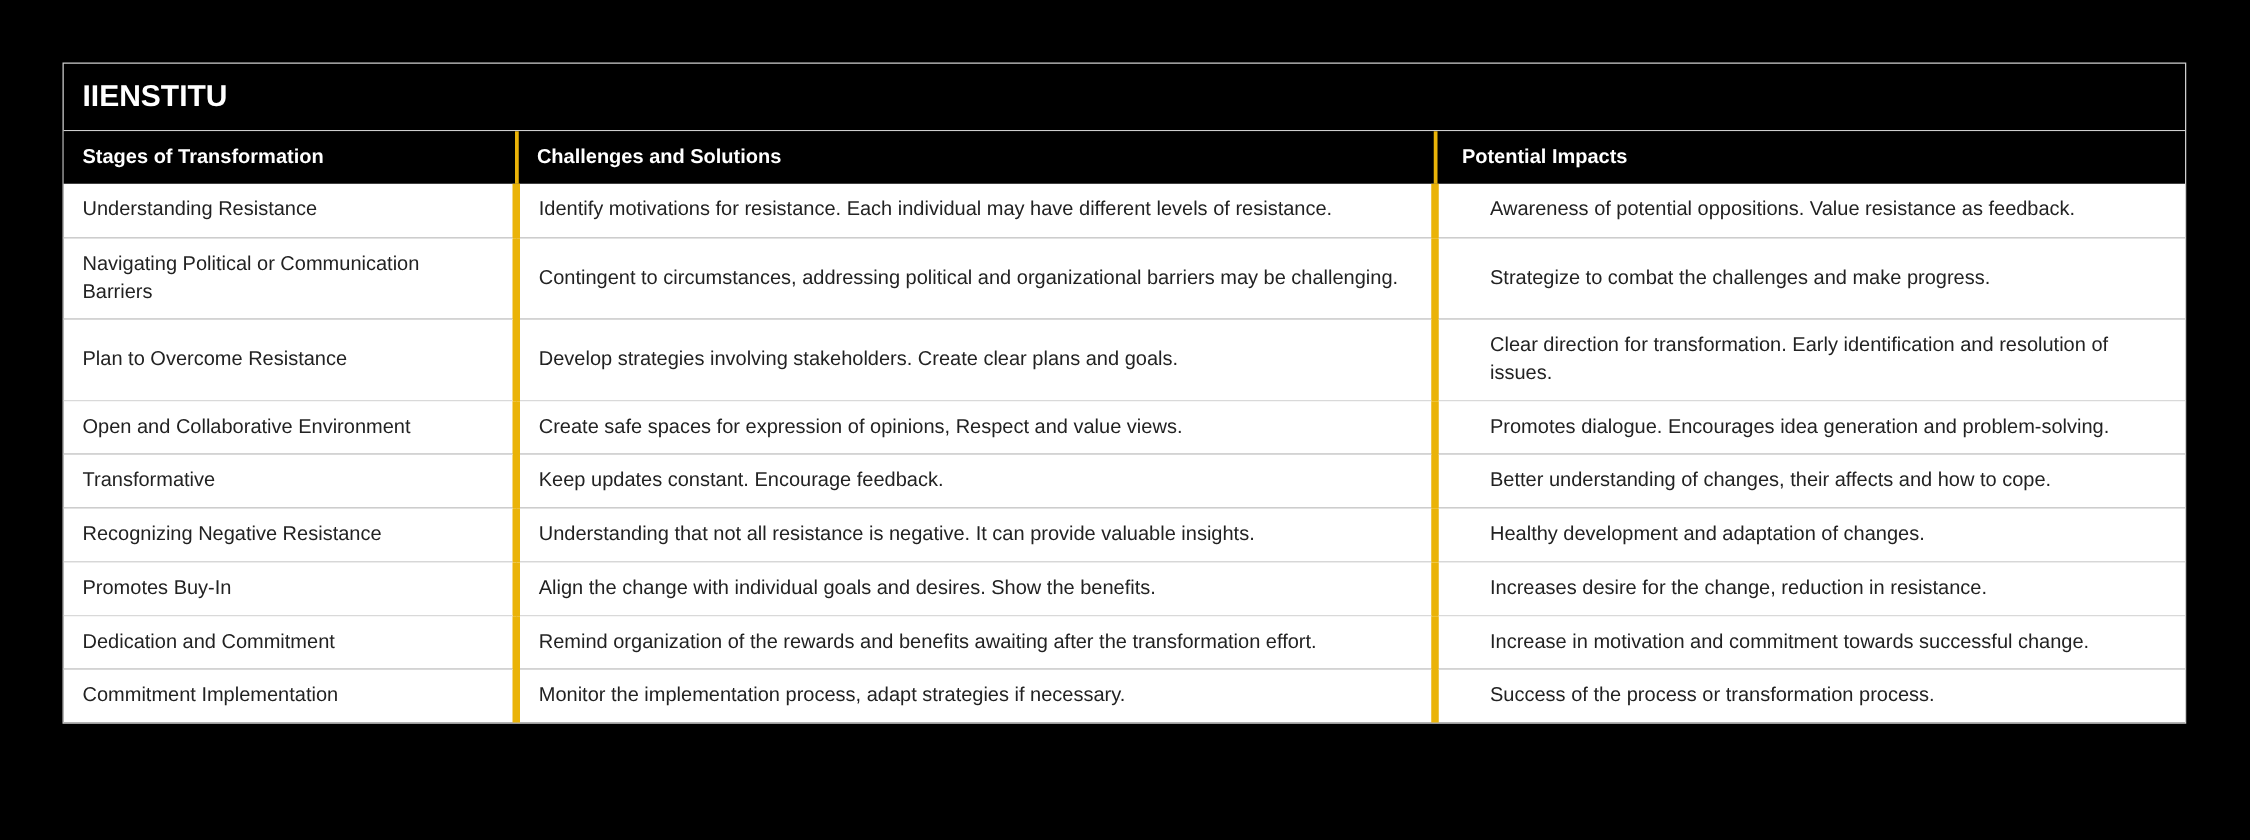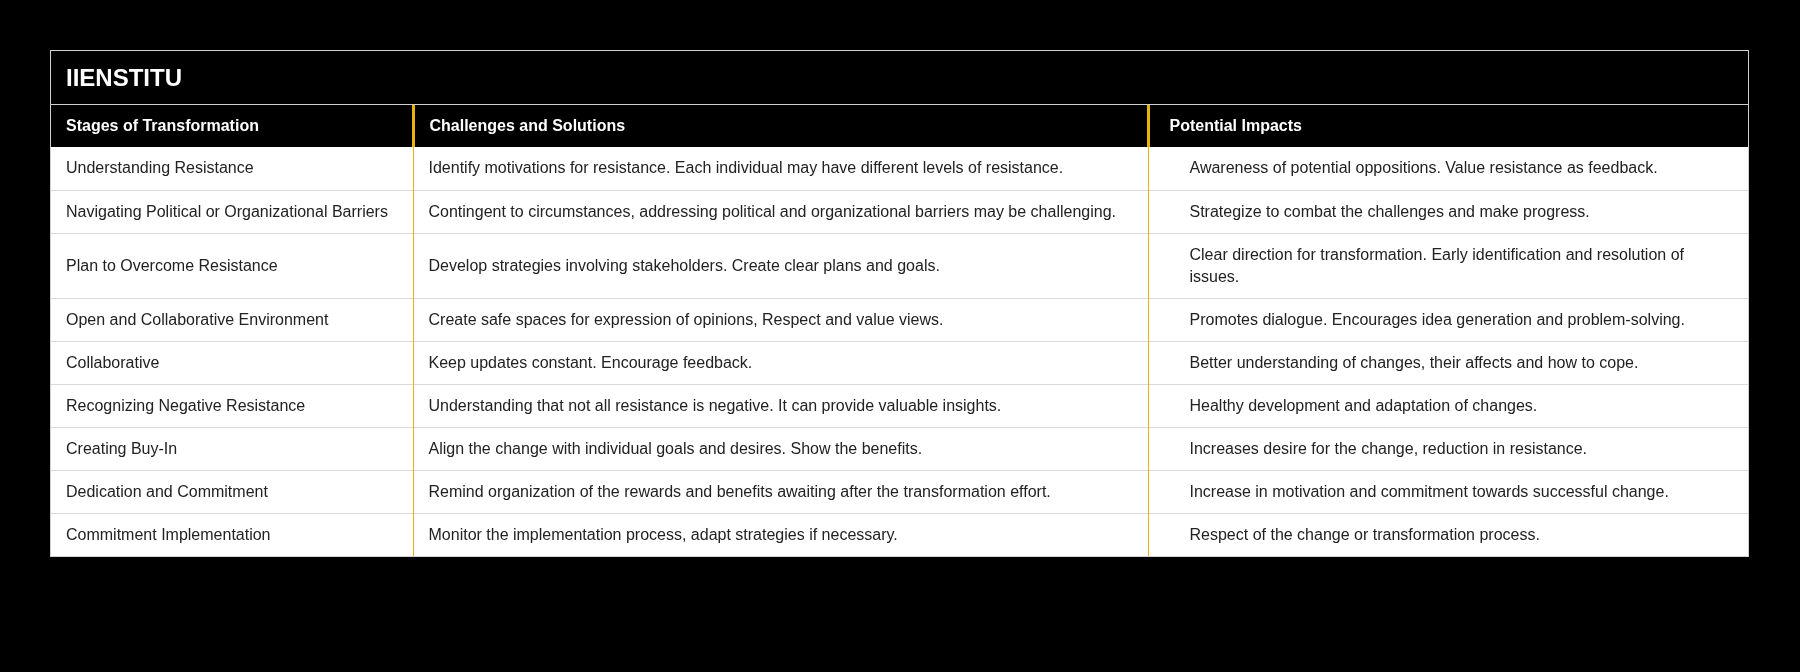--- a/index.html
+++ b/index.html
@@ -8,21 +8,21 @@
   .table-wrap { position: absolute; left: 50px; top: 50px; width: 1699px;
                 border: 1px solid #cfcfcf; background: #000; box-sizing: border-box; }
   .title-row { height: 53px; display: flex; align-items: center; padding-left: 15px;
                color: #fff; font-weight: bold; font-size: 24px; border-bottom: 1px solid #cfcfcf; text-align: center; }
   table { border-collapse: collapse; width: 100%; table-layout: fixed; }
   col.c1 { width: 362px; } col.c2 { width: 735px; } col.c3 { width: auto; }
   th { background: #000; color: #fff; font-weight: bold; font-size: 16px; text-align: left;
        height: 42px; padding: 0 15px; border-right: 3px solid #eab308; }
   th:last-child { border-right: none; padding-left: 20px; }
   td { background: #fff; color: #222; font-size: 16px; line-height: 22px; text-align: left;
-       padding: 10px 15px; border-right: 1px solid #eab308; border-top: 1px solid #d9d9d9;
+       padding: 10px 15px; border-right: 6px solid #eab308; border-top: 1px solid #d9d9d9;
        vertical-align: middle; }
   td:last-child { border-right: none; padding-left: 41px; }
   tbody tr { height: 43px; }
   tbody tr:first-child td { border-top: none; }
 </style>
 </head>
 <body>
 
 <div class="table-wrap">
   <div class="title-row">IIENSTITU</div>
@@ -39,54 +39,54 @@
         <th>Potential Impacts</th>
       </tr>
     </thead>
     <tbody>
       <tr>
         <td>Understanding Resistance</td>
         <td>Identify motivations for resistance. Each individual may have different levels of resistance.</td>
         <td>Awareness of potential oppositions. Value resistance as feedback.</td>
       </tr>
       <tr>
-        <td>Navigating Political or Organizational Barriers</td>
+        <td>Navigating Political or Communication Barriers</td>
         <td>Contingent to circumstances, addressing political and organizational barriers may be challenging.</td>
         <td>Strategize to combat the challenges and make progress.</td>
       </tr>
       <tr>
         <td>Plan to Overcome Resistance</td>
         <td>Develop strategies involving stakeholders. Create clear plans and goals.</td>
         <td>Clear direction for transformation. Early identification and resolution of issues.</td>
       </tr>
       <tr>
         <td>Open and Collaborative Environment</td>
         <td>Create safe spaces for expression of opinions, Respect and value views.</td>
         <td>Promotes dialogue. Encourages idea generation and problem-solving.</td>
       </tr>
       <tr>
-        <td>Collaborative</td>
+        <td>Transformative</td>
         <td>Keep updates constant. Encourage feedback.</td>
         <td>Better understanding of changes, their affects and how to cope.</td>
       </tr>
       <tr>
         <td>Recognizing Negative Resistance</td>
         <td>Understanding that not all resistance is negative. It can provide valuable insights.</td>
         <td>Healthy development and adaptation of changes.</td>
       </tr>
       <tr>
-        <td>Creating Buy-In</td>
+        <td>Promotes Buy-In</td>
         <td>Align the change with individual goals and desires. Show the benefits.</td>
         <td>Increases desire for the change, reduction in resistance.</td>
       </tr>
       <tr>
         <td>Dedication and Commitment</td>
         <td>Remind organization of the rewards and benefits awaiting after the transformation effort.</td>
         <td>Increase in motivation and commitment towards successful change.</td>
       </tr>
       <tr>
         <td>Commitment Implementation</td>
         <td>Monitor the implementation process, adapt strategies if necessary.</td>
-        <td>Respect of the change or transformation process.</td>
+        <td>Success of the process or transformation process.</td>
       </tr>
     </tbody>
   </table>
 </div>
 
 </body></html>

